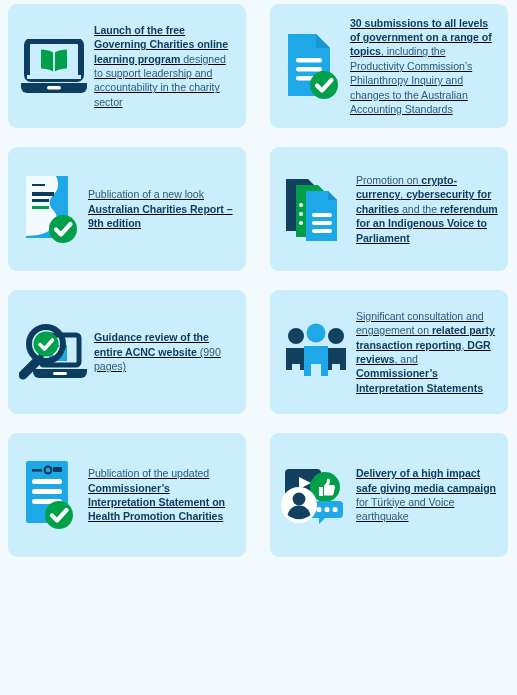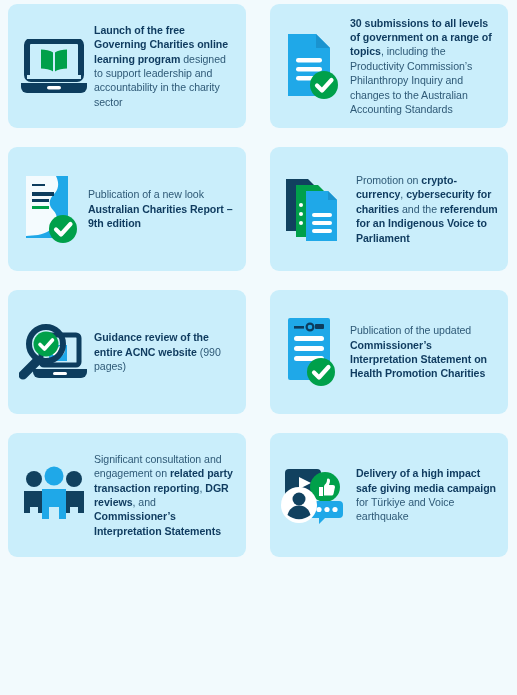--- a/index.html
+++ b/index.html
@@ -14,20 +14,21 @@
     overflow: hidden;
   }
   #grid {
     display: grid;
     grid-template-columns: 238px 238px;
     grid-template-rows: 124px 124px 124px 124px 113px;
     column-gap: 24px;
     row-gap: 19px;
     padding: 4px 20px 0 8px;
     box-sizing: border-box;
+    text-decoration: underline;
   }
   .card {
     background: #caeefb;
     border-radius: 9px;
     display: flex;
     align-items: center;
     box-sizing: border-box;
     padding: 6px 10px 6px 8px;
   }
   .icon-wrap {
@@ -134,51 +135,51 @@
         <path d="M18 38 L4 52" stroke="#0d3d5e" stroke-width="9" stroke-linecap="round"></path>
         <circle cx="27" cy="21" r="17" fill="none" stroke="#0d3d5e" stroke-width="6"></circle>
         <circle cx="27" cy="21" r="12.5" fill="#00a04a"></circle>
         <path d="M21 21.5 l4.5 4.5 l8-9" fill="none" stroke="#ffffff" stroke-width="3.6" stroke-linecap="round" stroke-linejoin="round"></path>
       </svg>
     </div>
     <div class="text"><b>Guidance review of the entire ACNC website </b><span class="reg">(990 pages)</span></div>
   </div>
 
   <div class="card">
+    <div class="icon-wrap">
+      <svg width="70" height="58" viewBox="0 0 70 58">
+        <circle cx="15" cy="13" r="8" fill="#11415f"></circle>
+        <path d="M5 25 h20 v22 h-6 v-14 h-8 v14 H5 z" fill="#11415f"></path>
+        <rect x="5" y="25" width="20" height="16" fill="#11415f"></rect>
+        <circle cx="55" cy="13" r="8" fill="#11415f"></circle>
+        <path d="M45 25 h20 v22 h-6 v-14 h-8 v14 h-6 z" fill="#11415f"></path>
+        <rect x="45" y="25" width="20" height="16" fill="#11415f"></rect>
+        <circle cx="35" cy="10" r="9.5" fill="#1fa8e8"></circle>
+        <path d="M23 23 h24 v30 h-7 v-18 h-10 v18 h-7 z" fill="#1fa8e8"></path>
+        <rect x="23" y="23" width="24" height="18" fill="#1fa8e8"></rect>
+      </svg>
+    </div>
+    <div class="text"><span class="reg">Significant consultation and engagement on </span><b>related party transaction reporting</b><span class="reg">, </span><b>DGR reviews</b><span class="reg">, and </span><b>Commissioner’s Interpretation Statements</b></div>
+  </div>
+
+  <div class="card">
     <div class="icon-wrap narrow">
       <svg width="58" height="72" viewBox="0 0 58 72">
         <rect x="4" y="2" width="42" height="62" rx="2" fill="#1fa8e8"></rect>
         <rect x="10" y="10" width="10" height="2.6" fill="#0d3d5e"></rect>
         <circle cx="26" cy="11" r="3.4" fill="none" stroke="#0d3d5e" stroke-width="2.2"></circle>
         <rect x="31" y="8" width="9" height="5" rx="1" fill="#0d3d5e"></rect>
         <rect x="10" y="20" width="30" height="5" rx="2.5" fill="#ffffff"></rect>
         <rect x="10" y="30" width="30" height="5" rx="2.5" fill="#ffffff"></rect>
         <rect x="10" y="40" width="30" height="5" rx="2.5" fill="#ffffff"></rect>
         <circle cx="37" cy="56" r="14" fill="#00a04a"></circle>
         <path d="M30 56.5 l5 5 l9.5-10.5" fill="none" stroke="#ffffff" stroke-width="4.2" stroke-linecap="round" stroke-linejoin="round"></path>
       </svg>
     </div>
     <div class="text"><span class="reg">Publication of the updated </span><b>Commissioner’s Interpretation Statement on Health Promotion Charities</b></div>
-  </div>
-
-  <div class="card">
-    <div class="icon-wrap">
-      <svg width="70" height="58" viewBox="0 0 70 58">
-        <circle cx="15" cy="13" r="8" fill="#11415f"></circle>
-        <path d="M5 25 h20 v22 h-6 v-14 h-8 v14 H5 z" fill="#11415f"></path>
-        <rect x="5" y="25" width="20" height="16" fill="#11415f"></rect>
-        <circle cx="55" cy="13" r="8" fill="#11415f"></circle>
-        <path d="M45 25 h20 v22 h-6 v-14 h-8 v14 h-6 z" fill="#11415f"></path>
-        <rect x="45" y="25" width="20" height="16" fill="#11415f"></rect>
-        <circle cx="35" cy="10" r="9.5" fill="#1fa8e8"></circle>
-        <path d="M23 23 h24 v30 h-7 v-18 h-10 v18 h-7 z" fill="#1fa8e8"></path>
-        <rect x="23" y="23" width="24" height="18" fill="#1fa8e8"></rect>
-      </svg>
-    </div>
-    <div class="text"><span class="reg">Significant consultation and engagement on </span><b>related party transaction reporting</b><span class="reg">, </span><b>DGR reviews</b><span class="reg">, and </span><b>Commissioner’s Interpretation Statements</b></div>
   </div>
 
   <div class="card">
     <div class="icon-wrap">
       <svg width="70" height="60" viewBox="0 0 70 60">
         <rect x="4" y="4" width="36" height="28" rx="4" fill="#11415f"></rect>
         <path d="M18 12 l12 6 l-12 6 z" fill="#ffffff"></path>
         <circle cx="44" cy="22" r="15" fill="#00a04a"></circle>
         <path d="M38 22 h4 v9 h-4 z" fill="#ffffff"></path>
         <path d="M43 22 c0-3 3-3 3-7 c0-2 3-2 3 1 c0 2-1 3-1 4 h4 a2 2 0 0 1 2 2 l-1.5 7 a2 2 0 0 1-2 1.5 H43 z" fill="#ffffff"></path>

